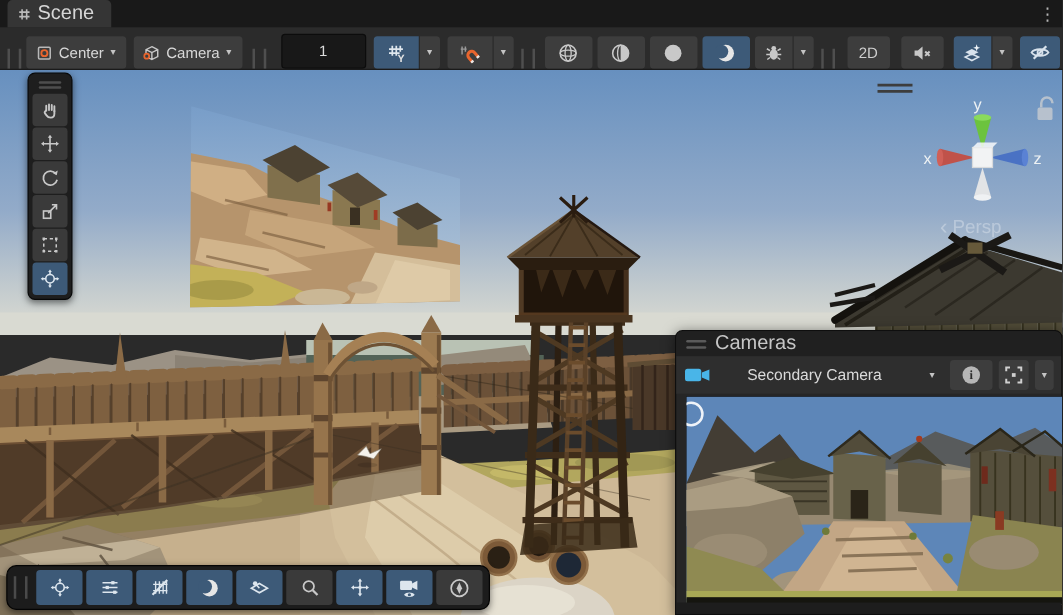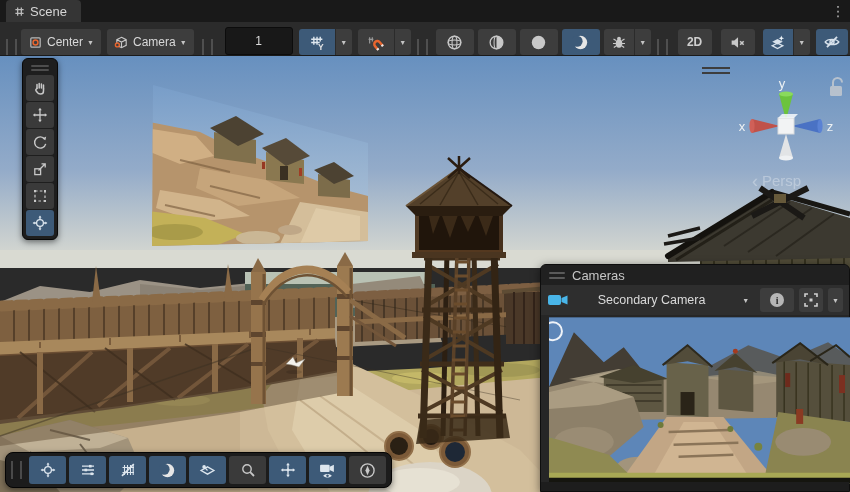--- a/index.html
+++ b/index.html
@@ -2,21 +2,21 @@
 <html><head>
 <meta charset="utf-8">
 <style>
   html,body{margin:0;padding:0}
   body{width:850px;height:492px;position:relative;overflow:hidden;background:#2a2a2a;
        font-family:"Liberation Sans",sans-serif;color:#d8d8d8;-webkit-user-select:none}
   svg{display:block}
   
   .tabbar{position:absolute;top:0;left:0;width:850px;height:22px;background:#191919;display:flex;align-items:stretch;z-index:40}
   .tab{display:flex;align-items:center;gap:5px;background:#353535;margin-left:6px;padding:0 14px 0 8px;
-       border-radius:4px 4px 0 0;font-size:13px;color:#d6d6d6}
+       border-radius:4px 4px 0 0;font-size:16px;color:#d6d6d6}
   .more{margin-left:auto;width:24px;display:flex;align-items:center;justify-content:center;color:#b4b4b4;font-size:14px}
   
   .toolbar{position:absolute;top:22px;left:0;width:850px;height:34px;background:#2b2b2b;border-bottom:1px solid #1a1a1a;
            display:flex;align-items:flex-end;padding:0 0 0 2px;z-index:40;box-sizing:border-box;overflow:hidden}
   .tb-handle{width:7px;height:16px;border-left:2px solid #4f4f4f;border-right:2px solid #4f4f4f;margin:0 4px;flex:none}
   .btn{background:#3d3d3d;border:none;border-radius:3px;height:26px;display:flex;align-items:center;justify-content:center;
        color:#d8d8d8;font-size:12px;gap:4px;padding:0 7px;flex:none;box-sizing:border-box}
   .btn.active{background:#3d5a78}
   .chev{font-size:7px;color:#c4c4c4;line-height:1}
   .grp{display:flex;gap:1px;flex:none}
@@ -33,21 +33,21 @@
   .t-handle{height:9px;margin:1px 6px 3px;display:flex;flex-direction:column;justify-content:center;gap:2px}
   .t-handle i{display:block;height:2px;background:#4d4d4d;border-radius:1px}
   .tool-btn{width:28px;height:26px;background:#3a3a3a;margin:1px auto 0;border-radius:3px;display:flex;align-items:center;justify-content:center}
   .tool-btn.active{background:#3d5a78}
   
   .gizmo{position:absolute;left:690px;top:56px;width:160px;height:165px;z-index:20}
   
   .campanel{position:absolute;left:540px;top:264px;width:310px;height:228px;background:#262626;border:1px solid #0e0e0e;
             border-radius:6px 6px 0 0;z-index:35;box-sizing:border-box;box-shadow:0 2px 10px rgba(0,0,0,.5)}
   .cam-header{height:20px;display:flex;align-items:center;gap:7px;padding:0 8px;background:#202020;border-radius:6px 6px 0 0;
-              color:#c6c6c6;font-size:13px}
+              color:#c6c6c6;font-size:16px}
   .cam-header .hlines{width:16px;display:flex;flex-direction:column;gap:3px}
   .cam-header .hlines i{height:2px;background:#5a5a5a;border-radius:1px}
   .cam-controls{height:30px;display:flex;align-items:center;padding:0 6px;gap:5px;background:#2e2e2e}
   .cam-dd{flex:1;display:flex;align-items:center;gap:20px;height:24px;padding:0 6px;border-radius:3px;color:#dadada;font-size:12.5px}
   .cam-dd .lbl{flex:1;text-align:center}
   .cbtn{height:24px;background:#3d3d3d;border:none;border-radius:3px;display:flex;align-items:center;justify-content:center;padding:0 10px;flex:none}
   .cbtn.narrow{padding:0 4px}
   .info-dot{width:14px;height:14px;border-radius:50%;background:#b6b6b6;color:#2c2c2c;font-weight:bold;font-size:10px;
             display:flex;align-items:center;justify-content:center;font-family:"Liberation Serif",serif}
   .cam-preview{position:absolute;left:8px;top:52px;width:301px;height:167px;background:#0d0d0d;overflow:hidden}
@@ -352,21 +352,21 @@
       </svg>
     </button>
     <button class="btn segchev">
       <span class="chev">▼</span>
     </button>
   </div>
 
   <div class="tb-handle ml6"></div>
 
   <button class="btn ml6" style="width:34px">
-    <span style="font-weight:bold;color:#cfcfcf">2D</span>
+    <span style="font-weight:normal;color:#cfcfcf">2D</span>
   </button>
 
   <button class="btn ml9" style="width:34px">
     <svg width="17" height="17" viewBox="0 0 16 16">
       <path d="M2.5 6 H5 L8.5 3 V13 L5 10 H2.5 Z" fill="#c8c8c8"></path>
       <path d="M10.5 6.8 L13.8 10.1 M13.8 6.8 L10.5 10.1" stroke="#c8c8c8" stroke-width="1.5"></path>
     </svg>
   </button>
 
   <div class="grp ml8">

